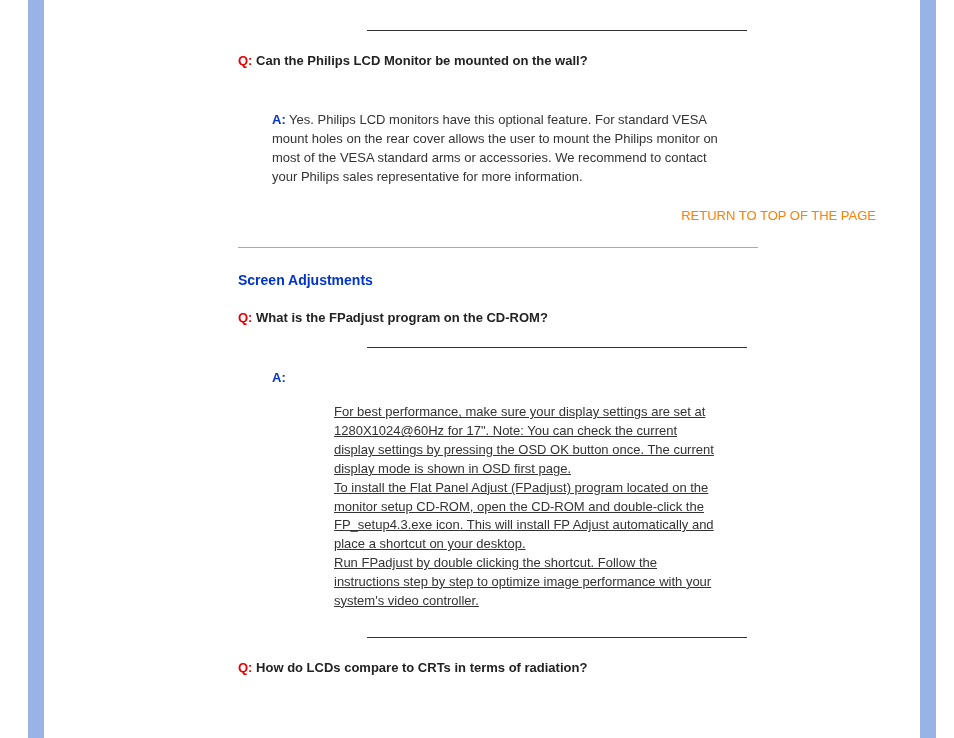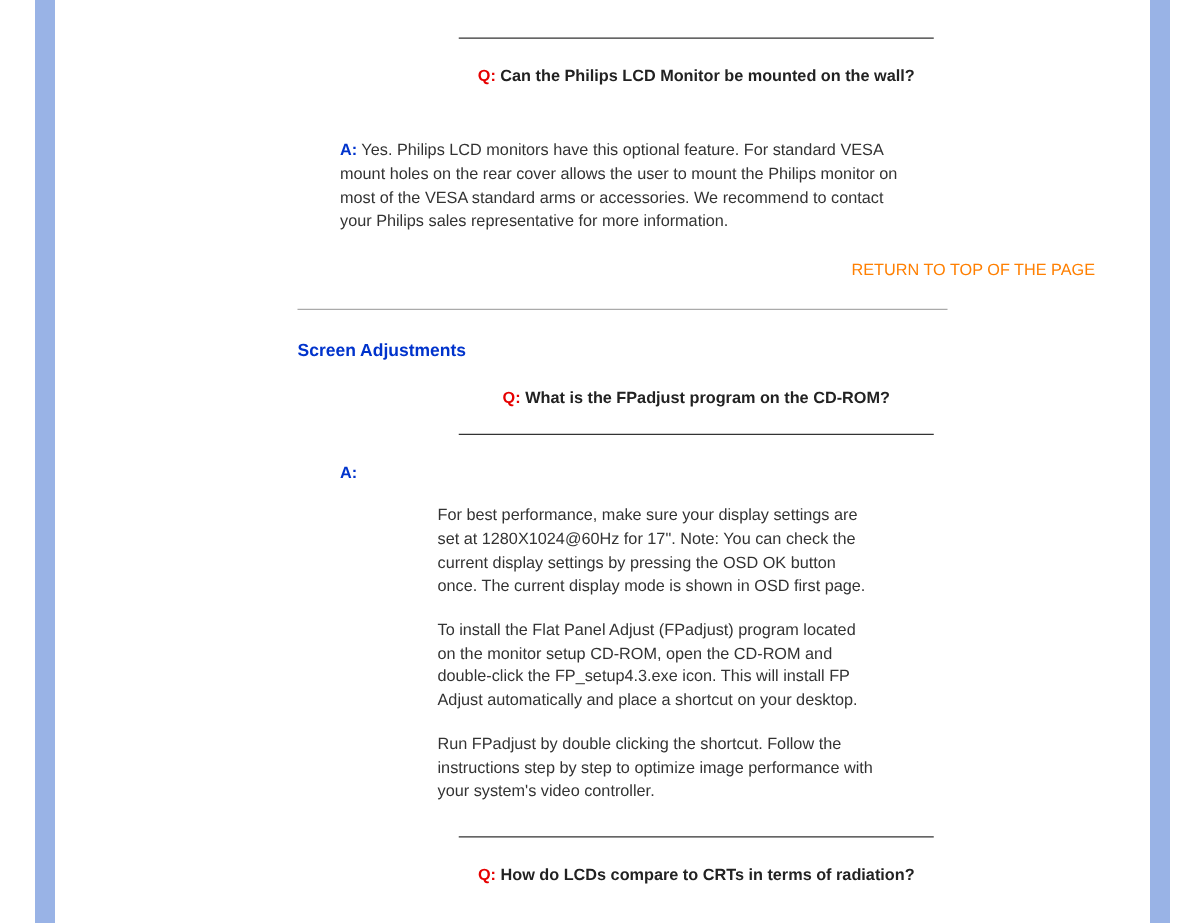--- a/index.html
+++ b/index.html
@@ -58,21 +58,20 @@
       border-top: 1px solid #aaa;
       margin: 24px 0;
       width: 520px;
     }
     .qa-block {
       margin: 22px 0;
     }
     .q-line {
       font-size: 13px;
       margin-bottom: 16px;
-      text-align: center;
     }
     .q-prefix {
       color: #e60000;
       font-weight: bold;
     }
     .q-text {
       font-weight: bold;
       color: #222;
     }
     .a-block {
@@ -88,21 +87,22 @@
     .a-inline {
       max-width: 480px;
     }
     .a-nested {
       padding-left: 96px;
       line-height: 1.45;
       max-width: 480px;
       margin-top: 18px;
     }
     .a-nested p {
-      margin: 16px;
+      margin: 0;
+      text-decoration: underline;
     }
     .return-link {
       text-align: right;
       margin: 20px auto;
     }
     .return-link a {
       color: #ff7f00;
       text-decoration: none;
       font-size: 13px;
       cursor: pointer;

